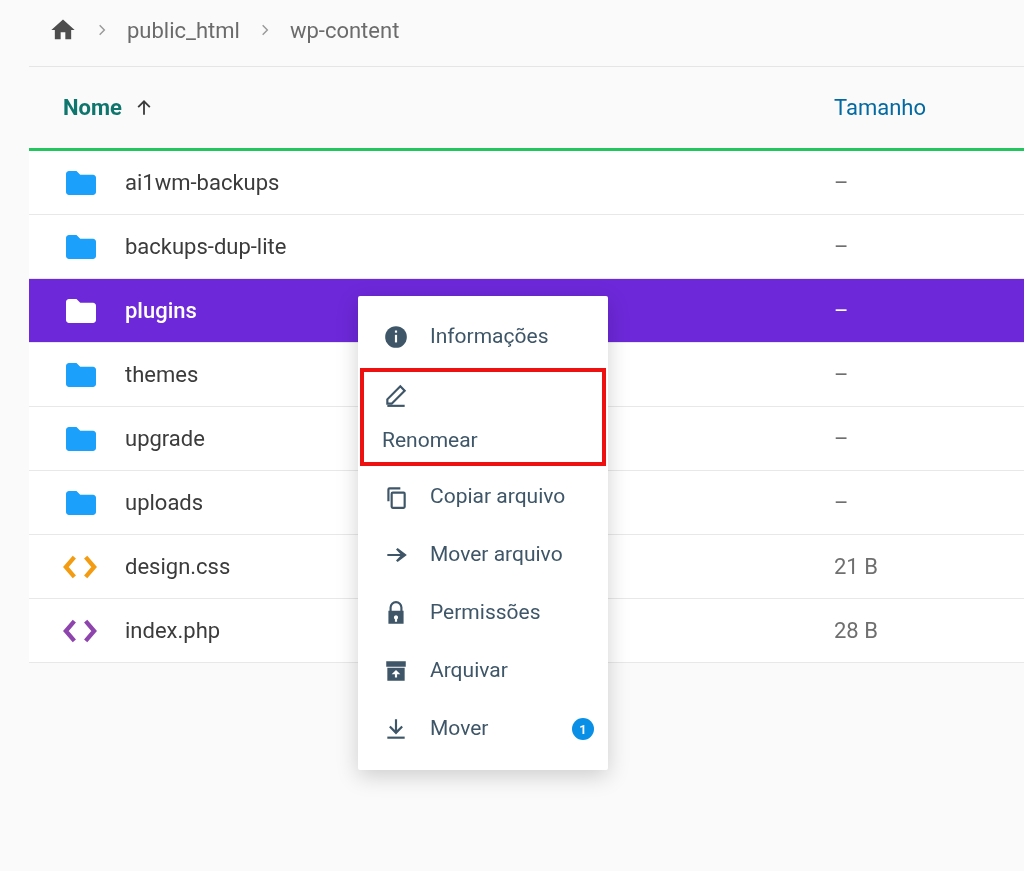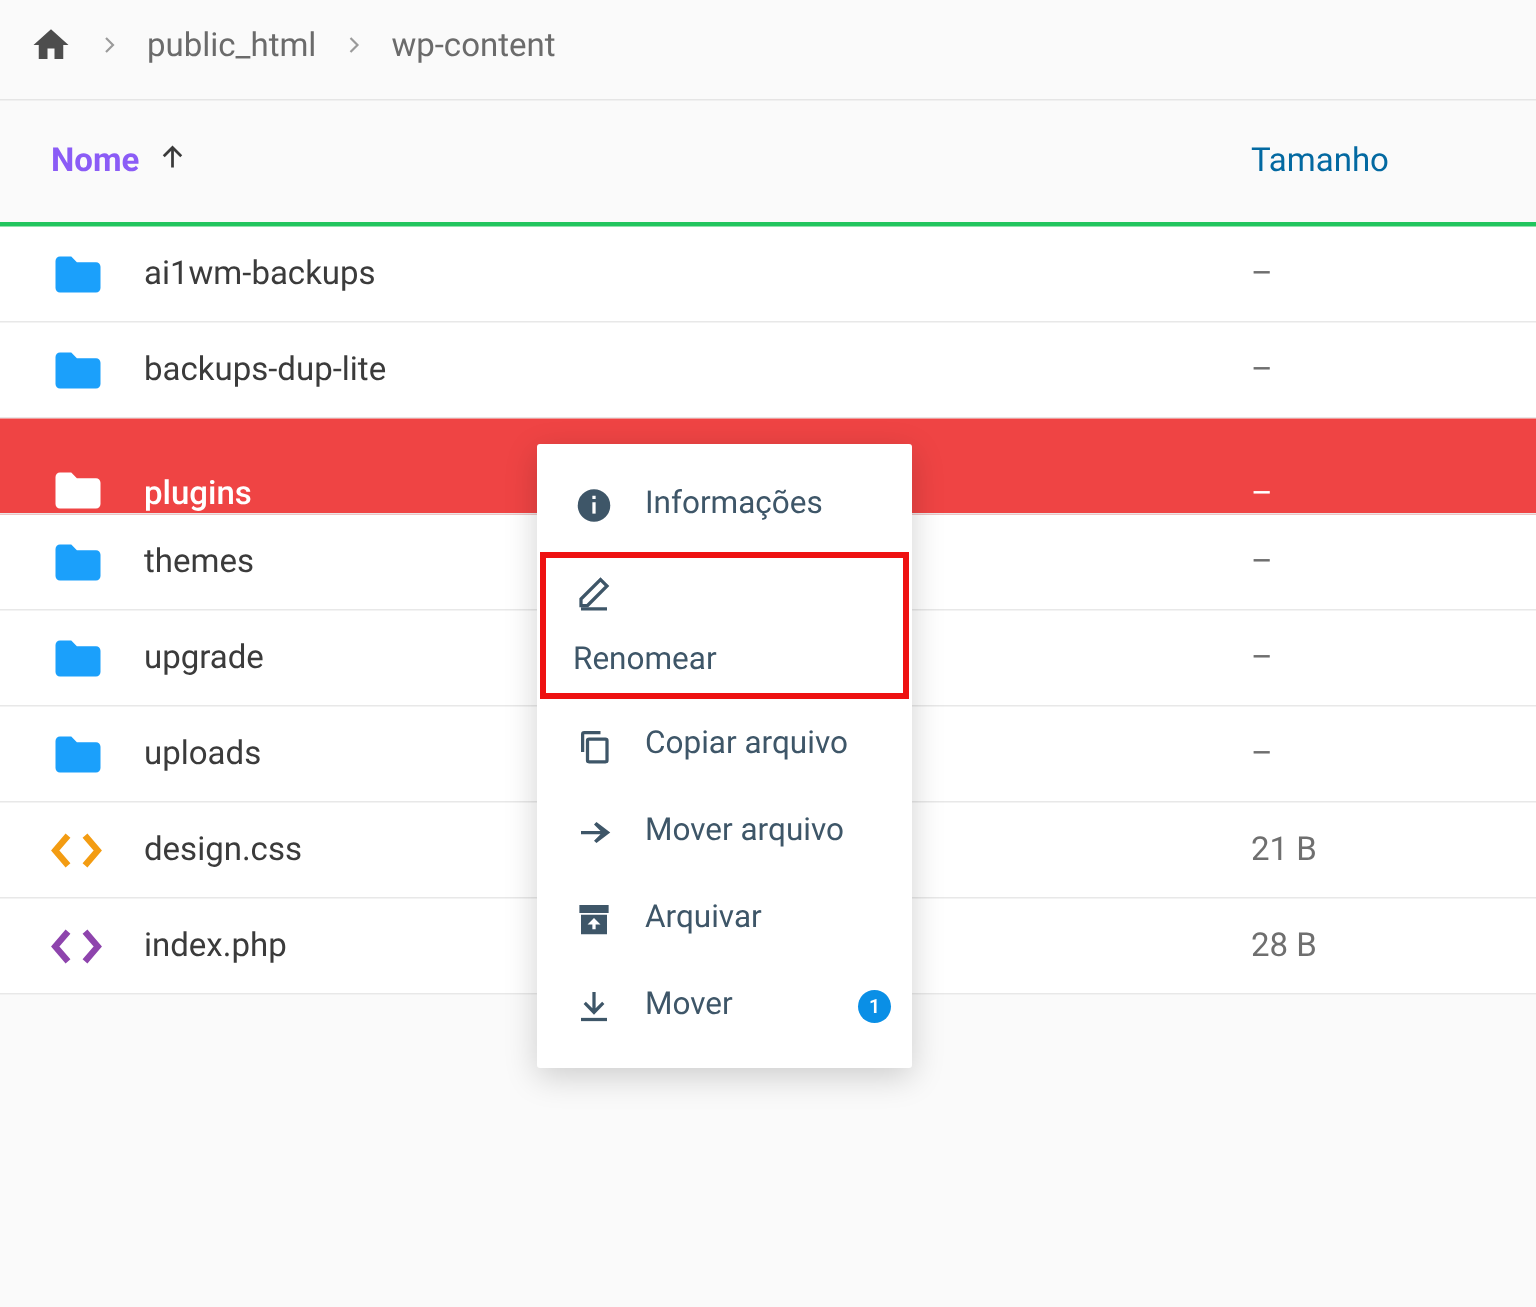--- a/index.html
+++ b/index.html
@@ -1,37 +1,37 @@
 <!DOCTYPE html>
 <html><head>
 <meta charset="utf-8">
 <style>
   * { box-sizing: border-box; margin: 0; padding: 0; }
   html, body { width: 1024px; height: 871px; font-family: -apple-system, BlinkMacSystemFont, "Segoe UI", Roboto, Arial, sans-serif; background: #fafafa; color: #333; }
-  .container { width: 100%; }
+  .container { width: 100%; padding-left: 29px; }
 
   
   .breadcrumb { display: flex; align-items: center; gap: 18px; padding: 16px 20px 22px 20px; border-bottom: 1px solid #e5e5e5; color: #6f6f6f; font-size: 22px; }
   .breadcrumb .home-icon svg { width: 28px; height: 28px; fill: #4d4d4d; display: block; }
   .breadcrumb .chev svg { width: 14px; height: 14px; stroke: #9a9a9a; stroke-width: 2.5; fill: none; display: block; }
   .breadcrumb .crumb { color: #6b6b6b; cursor: pointer; }
 
   
   .header-row { display: flex; align-items: center; padding: 28px 20px 28px 34px; }
-  .col-name-head { display: flex; gap: 12px; font-weight: 700; color: #8b5cf6; font-size: 22px; flex: 1; }
+  .col-name-head { display: flex; align-items: center; gap: 12px; font-weight: 700; color: #0f766e; font-size: 22px; flex: 1; }
   .sort-arrow svg { width: 20px; height: 20px; stroke: #3a3a3a; stroke-width: 2.2; fill: none; display: block; }
   .col-size-head { width: 170px; color: #0369a1; font-size: 22px; font-weight: 400; }
 
   
   .file-list { border-top: 3px solid #22c55e; background: #fff; }
   .row { display: flex; align-items: center; height: 64px; padding: 0 20px 0 34px; border-bottom: 1px solid #e8e8e8; cursor: pointer; position: relative; }
   .row .icon-cell { width: 62px; display: flex; align-items: center; }
   .row .name-cell { flex: 1; font-size: 22px; color: #3b3b3b; }
   .row .size-cell { width: 170px; font-size: 22px; color: #6f6f6f; }
-  .row.selected { background: #ef4444; color: #fff; align-items: flex-end; }
+  .row.selected { background: #6d28d9; color: #fff; }
   .row.selected .name-cell { color: #fff; font-weight: 500; }
   .row.selected .size-cell { color: #fff; }
 
   .folder-icon svg { width: 36px; height: 30px; fill: #1ba0fb; display: block; }
   .row.selected .folder-icon svg { fill: #fff; }
   .code-icon svg { width: 34px; height: 26px; display: block; stroke-width: 3; fill: none; }
 
   
   .context-menu { position: absolute; left: 358px; top: 296px; width: 250px; background: #fff; box-shadow: 0 6px 22px rgba(0,0,0,0.18); border-radius: 2px; padding: 12px 0; z-index: 50; }
   .menu-item { display: flex; gap: 20px; padding: 16px 24px; font-size: 21px; color: #3e5668; cursor: pointer; position: relative; }
@@ -206,20 +206,28 @@
         <span class="mi-icon">
           <svg viewBox="0 0 24 24">
             <path d="M4 11h12l-4-4 1.5-1.5L22 12l-8.5 6.5L12 17l4-4H4z"></path>
           </svg>
         </span>
         <span>Mover arquivo</span>
       </div>
       <div class="menu-item">
         <span class="mi-icon">
           <svg viewBox="0 0 24 24">
+            <path d="M6 10V7a6 6 0 0 1 12 0v3h1v12H5V10h1zm2 0h8V7a4 4 0 0 0-8 0v3zm4 4a2 2 0 0 0-1 3.7V20h2v-2.3A2 2 0 0 0 12 14z"></path>
+          </svg>
+        </span>
+        <span>Permissões</span>
+      </div>
+      <div class="menu-item">
+        <span class="mi-icon">
+          <svg viewBox="0 0 24 24">
             <path d="M3 3h18v5H3V3zm1 6h16v12H4V9zm8 2l-4 4h3v3h2v-3h3l-4-4z"></path>
           </svg>
         </span>
         <span>Arquivar</span>
       </div>
       <div class="menu-item">
         <span class="mi-icon">
           <svg viewBox="0 0 24 24">
             <path d="M11 3h2v10l4-4 1.4 1.4L12 17 5.6 10.4 7 9l4 4V3z"></path>
             <rect x="4" y="19" width="16" height="2"></rect>

